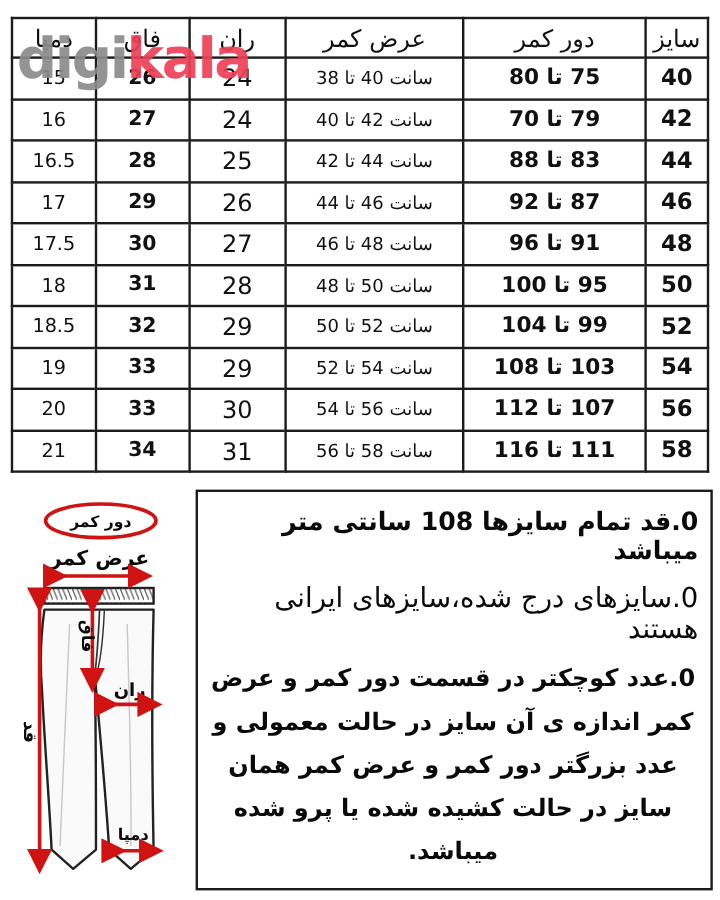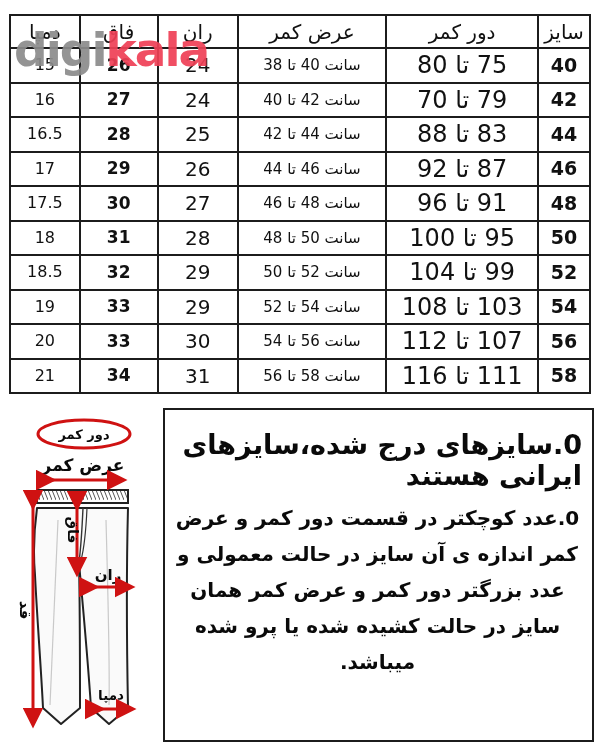--- a/index.html
+++ b/index.html
@@ -19,21 +19,21 @@
   .size-table{
     position:absolute;left:9px;top:14px;width:582px;
     border-collapse:collapse;table-layout:fixed;background:#fff;
   }
   .size-table th,.size-table td{
     border:2px solid var(--line);text-align:center;vertical-align:middle;
     padding:0;height:34.5px;line-height:1.1;overflow:hidden;white-space:nowrap;
   }
   .size-table thead th{height:33px;font-weight:normal;font-size:20px;}
   .col-size  {width:50px;  font-size:19px;font-weight:bold;}
-  .col-waist {width:146px; font-size:24px;}
+  .col-waist {width:146px; font-size:18px;font-weight:bold;}
   .col-width {width:143px; font-size:15px;}
   .col-thigh {width:77px;  font-size:20px;}
   .col-rise  {width:75px;  font-size:17px;font-weight:bold;}
   .col-hem   {width:67px;  font-size:16px;}
 
   
   .watermark{
     position:absolute;left:14px;top:26px;z-index:5;
     font-size:47px;font-weight:800;letter-spacing:-2px;line-height:1;
     font-family:"DejaVu Sans",sans-serif;opacity:.92;pointer-events:none;
@@ -43,21 +43,21 @@
 
   
   .notes-box{
     position:absolute;left:163px;top:408px;width:431px;height:334px;
     border:2px solid var(--line);background:#fff;
     padding:4px 10px 0 8px;direction:rtl;
   }
   .notes-box p{margin:0;text-align:right;color:#0a0a0a;}
   .note-1{font-size:21px;font-weight:bold;margin-top:9px !important;}
   .note-2{font-size:15px;font-weight:bold;margin-top:15px !important;}
-  .note-3{font-size:27px;font-weight:bold;margin-top:15px !important;}
+  .note-3{font-size:23px;font-weight:normal;margin-top:15px !important;}
   .note-4{font-size:20px;font-weight:bold;line-height:36px;
           text-align:center !important;margin-top:9px !important;}
 
   
   .diagram{position:absolute;left:0;top:405px;width:163px;height:345px;}
   .diagram text{font-family:"DejaVu Sans",sans-serif;fill:#0a0a0a;}
 </style>
 </head>
 <body>
 
@@ -154,20 +154,21 @@
         <td class="col-hem">21</td>
       </tr>
     </tbody>
 </table>
 
 <div class="watermark">
   <span class="wm-gray">digi</span><span class="wm-red">kala</span>
 </div>
 
 <div class="notes-box">
+  <p class="note-1">0.قد تمام سایزها 108 سانتی متر میباشد</p>
   <p class="note-3">0.سایزهای درج شده،سایزهای ایرانی هستند</p>
   <p class="note-4">0.عدد کوچکتر در قسمت دور کمر و عرض کمر اندازه ی آن سایز در حالت معمولی و عدد بزرگتر دور کمر و عرض کمر همان سایز در حالت کشیده شده یا پرو شده میباشد.</p>
 </div>
 
 <svg class="diagram" viewBox="0 0 163 345">
   <defs>
     <marker id="ah" markerWidth="7" markerHeight="7" refX="3.5" refY="3.5" orient="auto" markerUnits="strokeWidth">
       <path d="M0,0 L7,3.5 L0,7 Z" style="fill:var(--accent-red)"></path>
     </marker>
     <pattern id="hatch" width="4" height="12" patternUnits="userSpaceOnUse">

